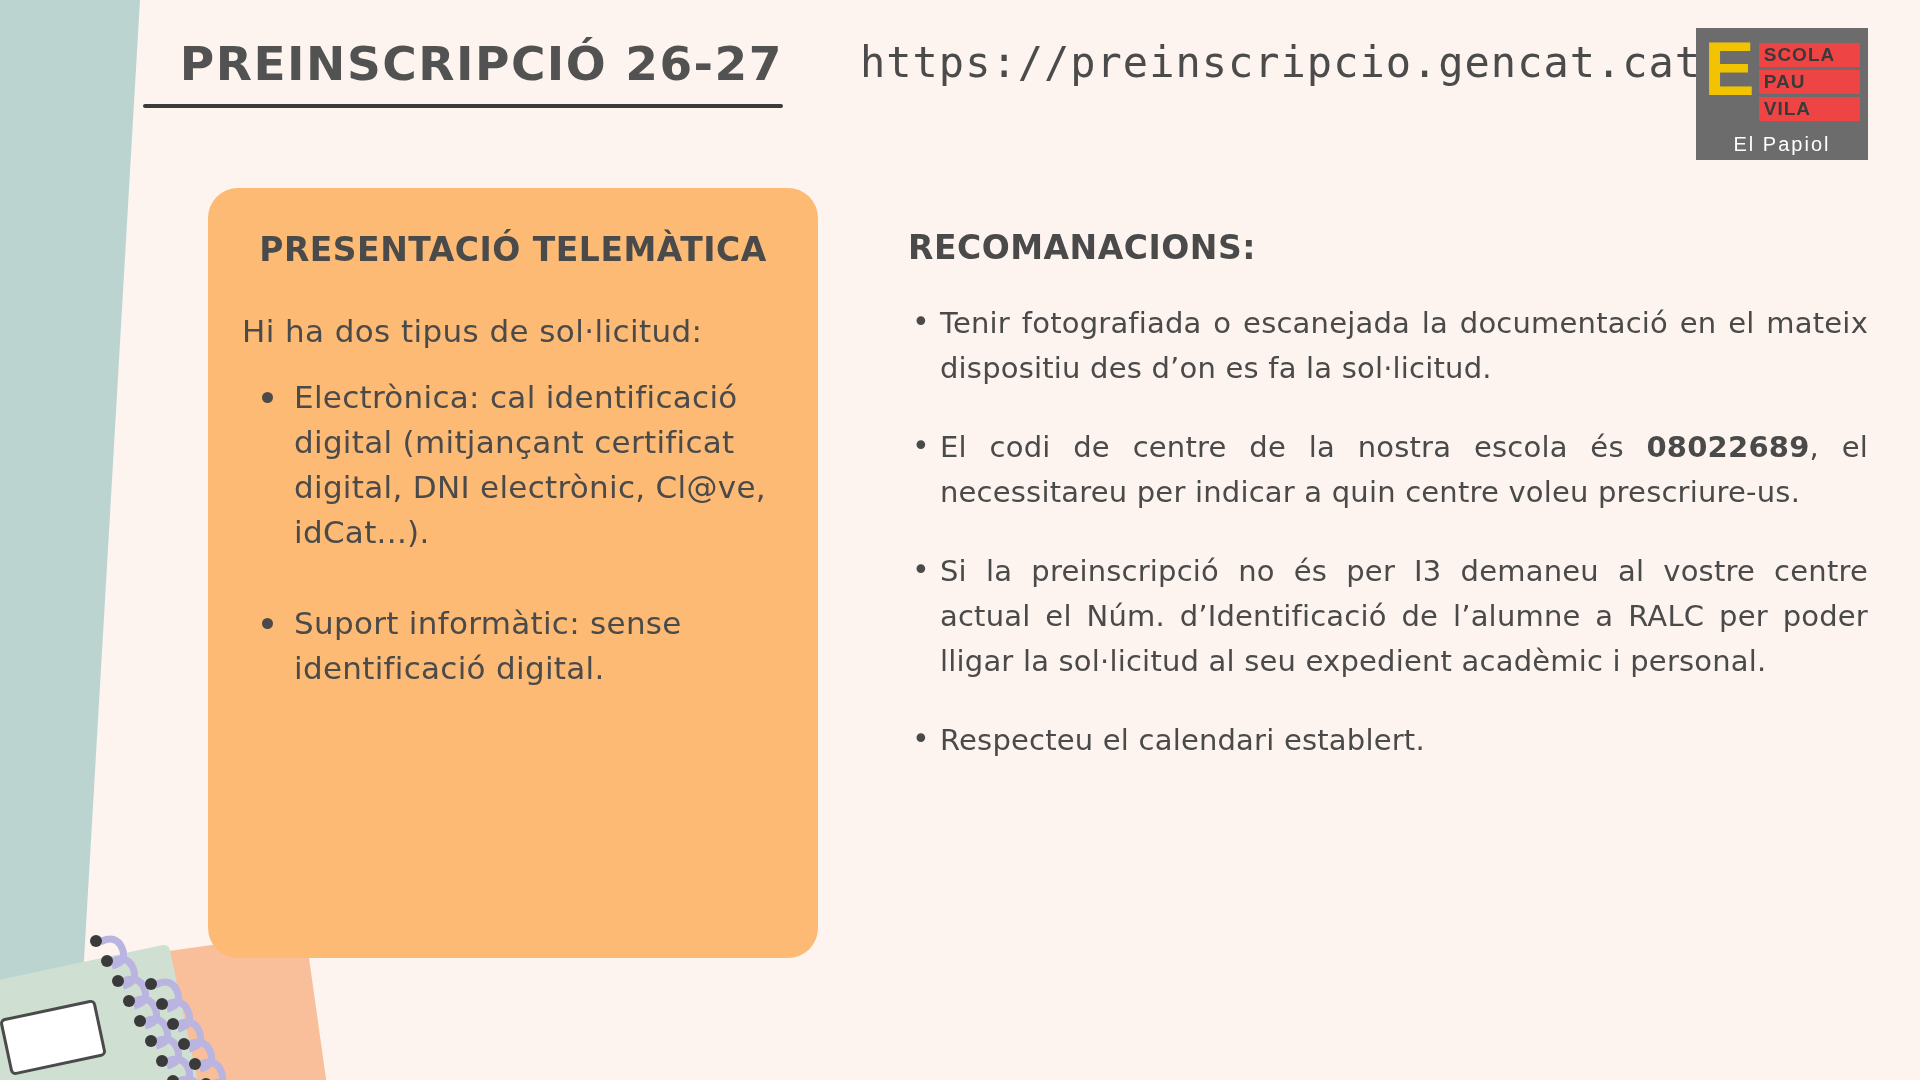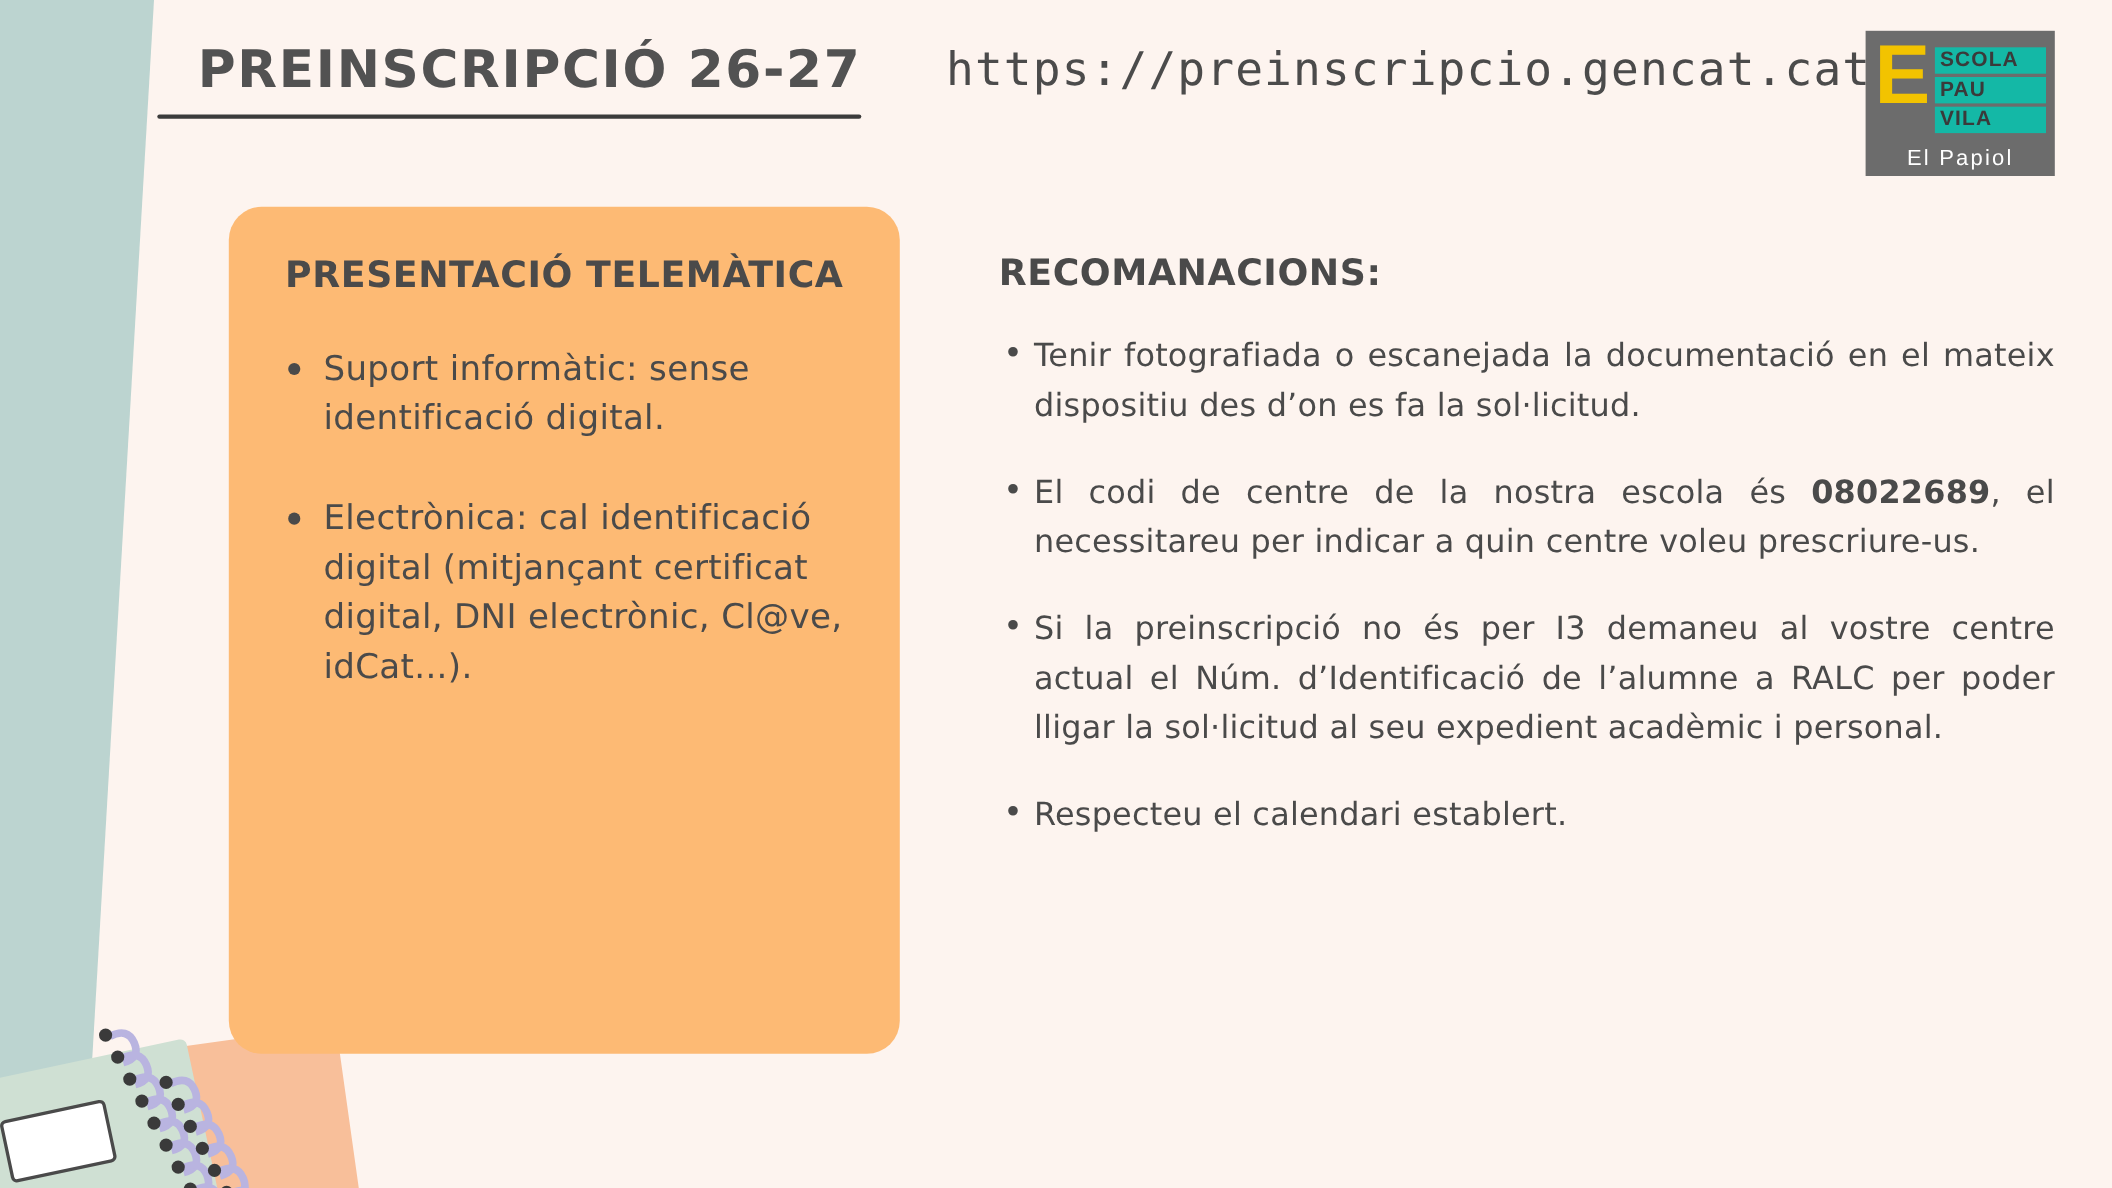--- a/index.html
+++ b/index.html
@@ -93,21 +93,21 @@
     padding-right: 4px;
   }
   .logo-words {
     display: flex;
     flex-direction: column;
     justify-content: center;
     gap: 3px;
     flex: 1;
   }
   .logo-word {
-    background: #14b8a6;
+    background: #ef4444;
     color: #3a3a3a;
     font-family: "Liberation Sans", sans-serif;
     font-weight: bold;
     font-size: 19px;
     letter-spacing: 1px;
     text-align: left;
     padding: 1px 5px;
     line-height: 1.15;
   }
   .logo-sub {
@@ -278,23 +278,24 @@
         <div class="logo-word">PAU</div>
         <div class="logo-word">VILA</div>
       </div>
     </div>
     <div class="logo-sub">El Papiol</div>
   </div>
 </div>
 
 <div class="card">
   <div class="card-title">PRESENTACIÓ TELEMÀTICA</div>
+  <div class="card-lead">Hi ha dos tipus de sol·licitud:</div>
   <ul class="card-list">
+    <li>Electrònica: cal identificació digital (mitjançant certificat digital, DNI electrònic, Cl@ve, idCat...).</li>
     <li>Suport informàtic: sense identificació digital.</li>
-    <li>Electrònica: cal identificació digital (mitjançant certificat digital, DNI electrònic, Cl@ve, idCat...).</li>
   </ul>
 </div>
 
 <div class="right-col">
   <div class="rec-title">RECOMANACIONS:</div>
   <ul class="rec-list">
     <li><span>Tenir fotografiada o escanejada la documentació en el mateix dispositiu des d’on es fa la sol·licitud.</span></li>
     <li><span>El codi de centre de la nostra escola és </span><b>08022689</b><span>, el necessitareu per indicar a quin centre voleu prescriure-us.</span></li>
     <li><span>Si la preinscripció no és per I3 demaneu al vostre centre actual el Núm. d’Identificació de l’alumne a RALC per poder lligar la sol·licitud al seu expedient acadèmic i personal.</span></li>
     <li><span>Respecteu el calendari establert.</span></li>

